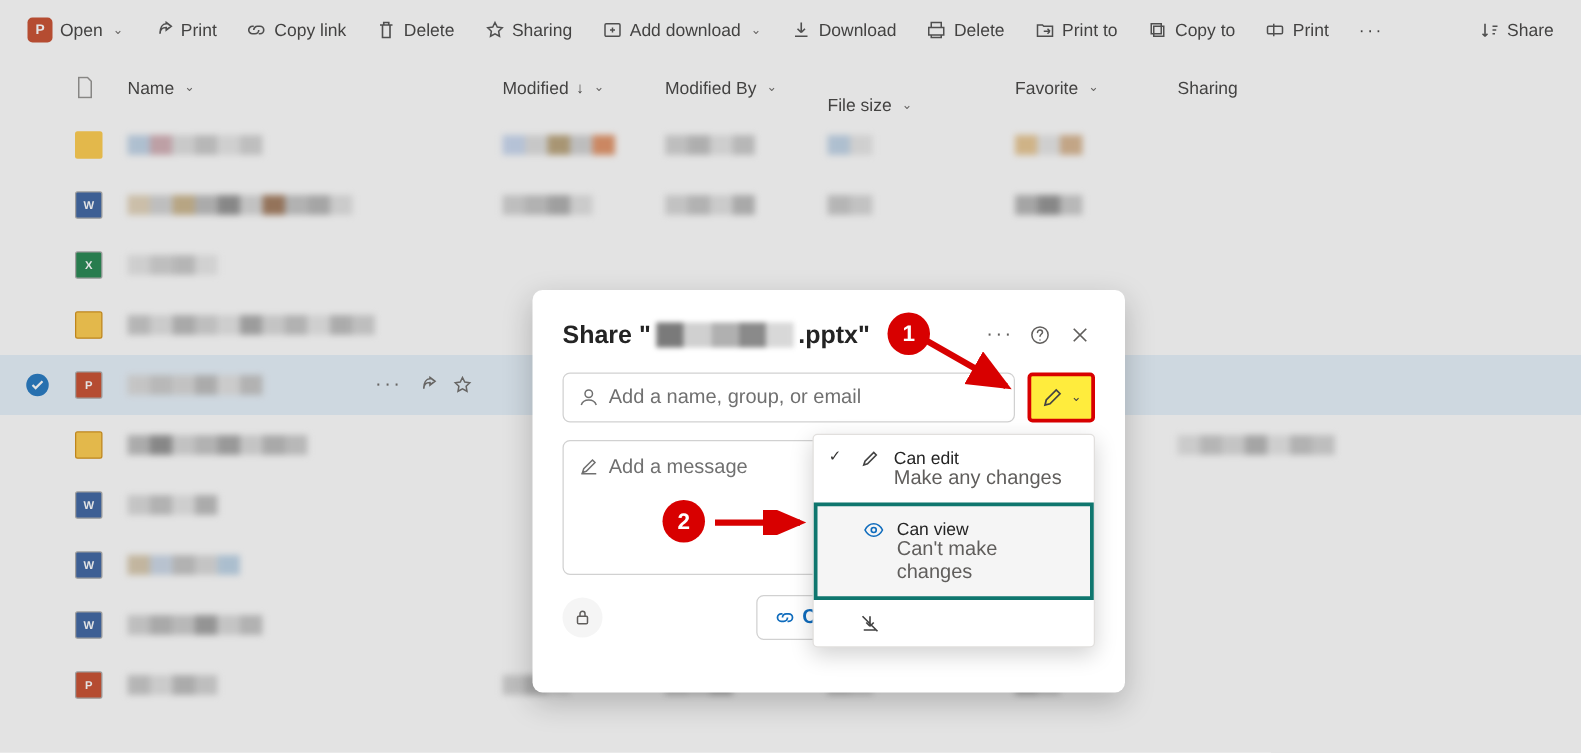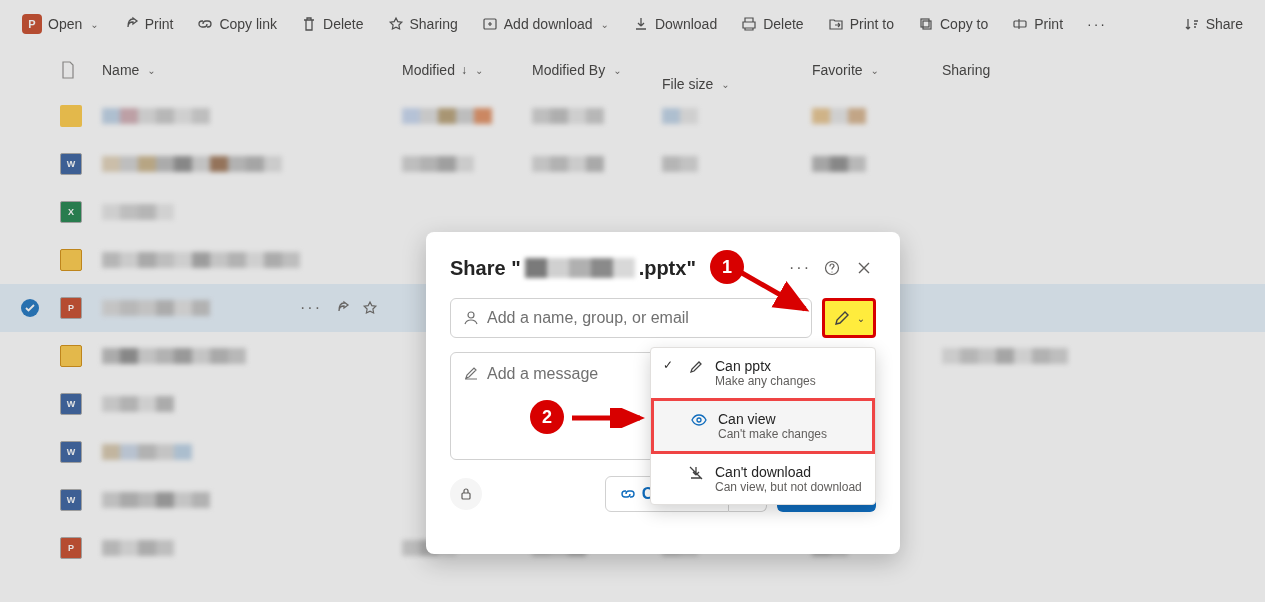--- a/index.html
+++ b/index.html
@@ -73,26 +73,26 @@
     .gear-btn { height: 36px; width: 38px; border: 1px solid #d1d1d1; border-left: none; border-radius: 0 6px 6px 0; display: flex; align-items: center; justify-content: center; color: #0f6cbd; cursor: pointer; }
     .send-btn { height: 36px; background: #0f6cbd; color: #fff; border-radius: 6px; display: flex; align-items: center; gap: 8px; padding: 0 18px; font-weight: 600; cursor: pointer; }
 
     
     .perm-menu {
       position: absolute; left: 650px; top: 347px; width: 226px;
       background: #fff; border: 1px solid #e1dfdd; border-radius: 4px;
       box-shadow: 0 6px 18px rgba(0,0,0,0.18);
     }
     .perm-item { display: flex; gap: 10px; padding: 10px 12px; align-items: flex-start; cursor: pointer; position: relative; }
-    .perm-item.highlight { border: 3px solid #ef4444; background: #f5f5f5; }
+    .perm-item.highlight { border: 3px solid #0f766e; background: #f5f5f5; }
     .perm-item .chk { width: 14px; font-size: 12px; color: #323130; }
     .perm-item .pi-icon { width: 18px; font-size: 15px; color: #424242; display:flex; align-items:center; justify-content:center; padding-top:1px; }
     .perm-item.highlight .pi-icon { color: #0f6cbd; }
     .pi-text .t1 { font-size: 14px; color: #242424; }
-    .pi-text .t2 { font-size: 12px; color: #605e5c; }
+    .pi-text .t2 { font-size: 16px; color: #605e5c; }
 
     
     .callout { position: absolute; width: 34px; height: 34px; border-radius: 50%; background: #d80000; color: #fff; font-weight: 700; font-size: 18px; display: flex; align-items: center; justify-content: center; }
     .arrow-svg { position: absolute; pointer-events: none; }
 
     svg { display: block; }
   </style>
 </head>
 <body>
 
@@ -640,21 +640,21 @@
 
 <div class="perm-menu">
   <div class="perm-item">
     <span class="chk">✓</span>
     <span class="pi-icon">
         <svg width="16" height="16" viewBox="0 0 16 16">
           <path d="M3 13l1-3 7-7 2 2-7 7-3 1z" fill="none" stroke="#424242" stroke-width="1.3"></path>
         </svg>
       </span>
     <div class="pi-text">
-      <div class="t1">Can pptx</div>
+      <div class="t1">Can edit</div>
       <div class="t2">Make any changes</div>
     </div>
   </div>
   <div class="perm-item highlight">
     <span class="chk"></span>
     <span class="pi-icon">
         <svg width="16" height="16" viewBox="0 0 16 16">
           <path d="M1 8c2-4 5-5 7-5s5 1 7 5c-2 4-5 5-7 5s-5-1-7-5z" fill="none" stroke="#0f6cbd" stroke-width="1.3"></path>
           <circle cx="8" cy="8" r="2" fill="none" stroke="#0f6cbd" stroke-width="1.3"></circle>
         </svg>
@@ -664,24 +664,20 @@
       <div class="t2">Can't make changes</div>
     </div>
   </div>
   <div class="perm-item">
     <span class="chk"></span>
     <span class="pi-icon">
         <svg width="16" height="16" viewBox="0 0 16 16">
           <path d="M8 2v8m0 0l-3-3m3 3l3-3M3 13h10M2 2l12 12" fill="none" stroke="#424242" stroke-width="1.3"></path>
         </svg>
       </span>
-    <div class="pi-text">
-      <div class="t1">Can't download</div>
-      <div class="t2">Can view, but not download</div>
-    </div>
   </div>
 </div>
 
 <div class="callout" style="left:710px; top:250px;">
   <span>1</span>
 </div>
 <svg class="arrow-svg" style="left:740px; top:265px;" width="75" height="50">
   <defs>
       <marker id="ah1" markerWidth="8" markerHeight="8" refX="6" refY="3" orient="auto">
         <path d="M0 0L7 3L0 6z" fill="#d80000"></path>

